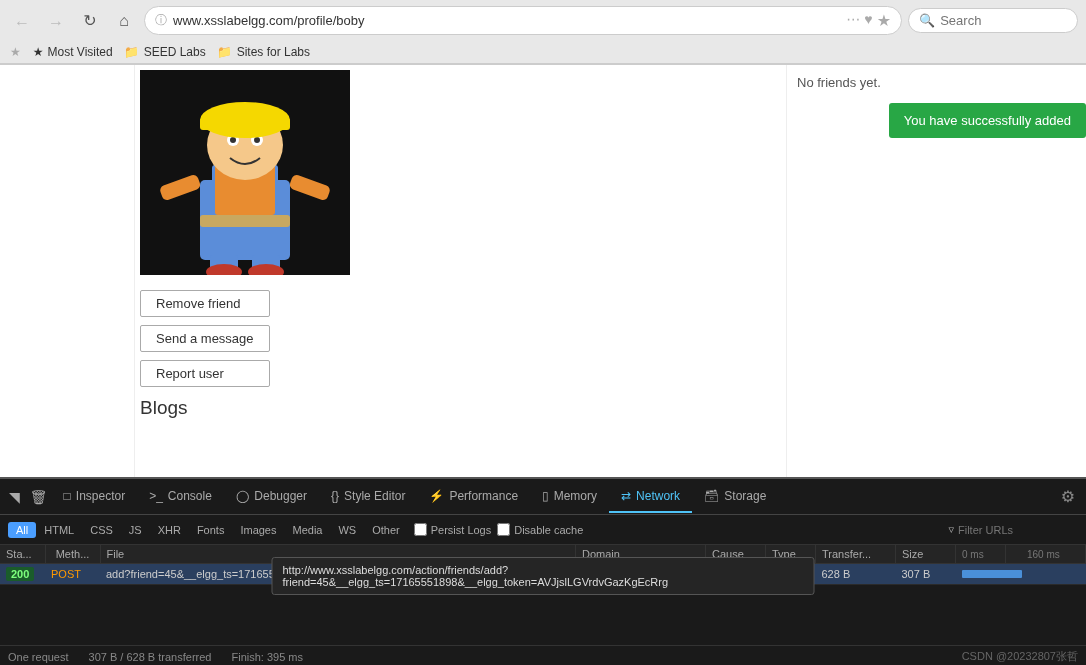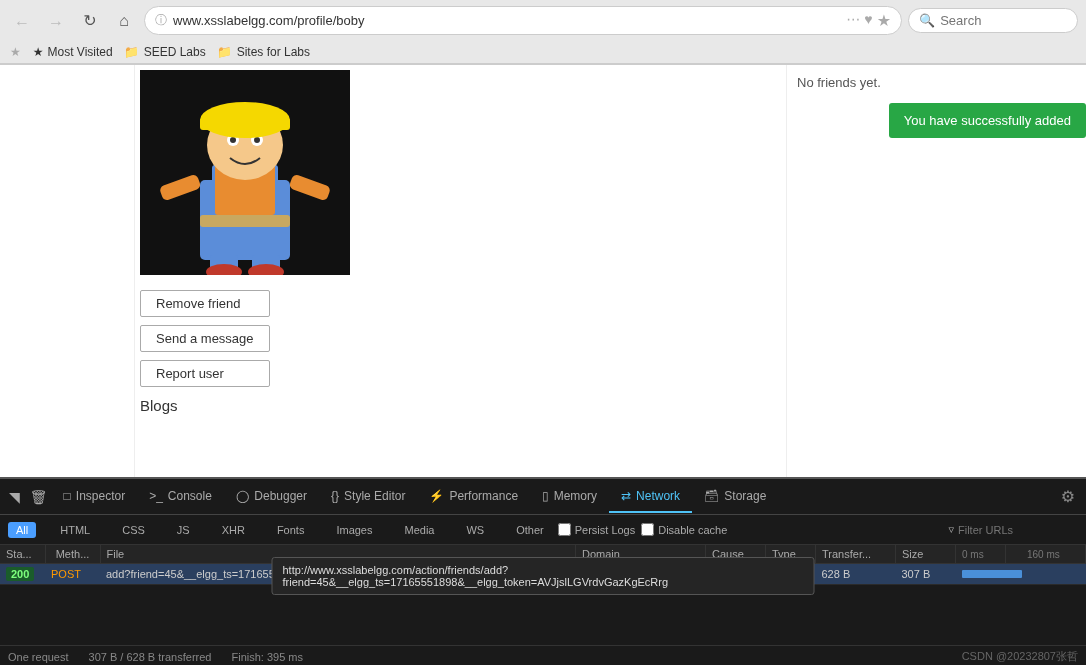--- a/index.html
+++ b/index.html
@@ -126,21 +126,21 @@
       padding: 4px 8px;
       gap: 6px;
       border-bottom: 1px solid #333;
       height: 30px;
     }
     .toolbar-icon-btn {
       background: transparent; border: none; color: #aaa;
       cursor: pointer; font-size: 14px; padding: 2px 4px;
     }
     .filter-tabs {
-      display: flex; gap: 16px;
+      display: flex; gap: 0;
     }
     .filter-tab {
       padding: 2px 8px;
       font-size: 11px;
       cursor: pointer;
       border-radius: 3px;
       color: #aaa;
       background: transparent;
       border: none;
     }
@@ -330,21 +330,21 @@
         <ellipse cx="84" cy="202" rx="18" ry="8" fill="#c0392b"></ellipse>
         <ellipse cx="126" cy="202" rx="18" ry="8" fill="#c0392b"></ellipse>
       </svg>
     </div>
 
     <div style="padding: 10px 5px 5px 5px; display:flex; flex-direction:column; gap:8px;">
       <button class="profile-btn">Remove friend</button>
       <button class="profile-btn">Send a message</button>
       <button class="profile-btn">Report user</button>
     </div>
-    <div style="padding: 5px; font-size:15px; color:#333;">Blogs</div>
+    <div style="padding: 5px; font-size:19px; color:#333;">Blogs</div>
   </div>
 
   <div style="flex:1; background:white;"></div>
 
   <div style="width:300px; background:white; padding:10px; border-left:1px solid #eee; position:relative;">
     <div style="font-size:13px; color:#555;">No friends yet.</div>
     <div style="background:#28a745; color:white; padding:10px 15px; font-size:13px; border-radius:3px; margin-top:8px; position:absolute; right:0; top:30px; white-space:nowrap;">You have successfully added</div>
   </div>
 </div>
 

